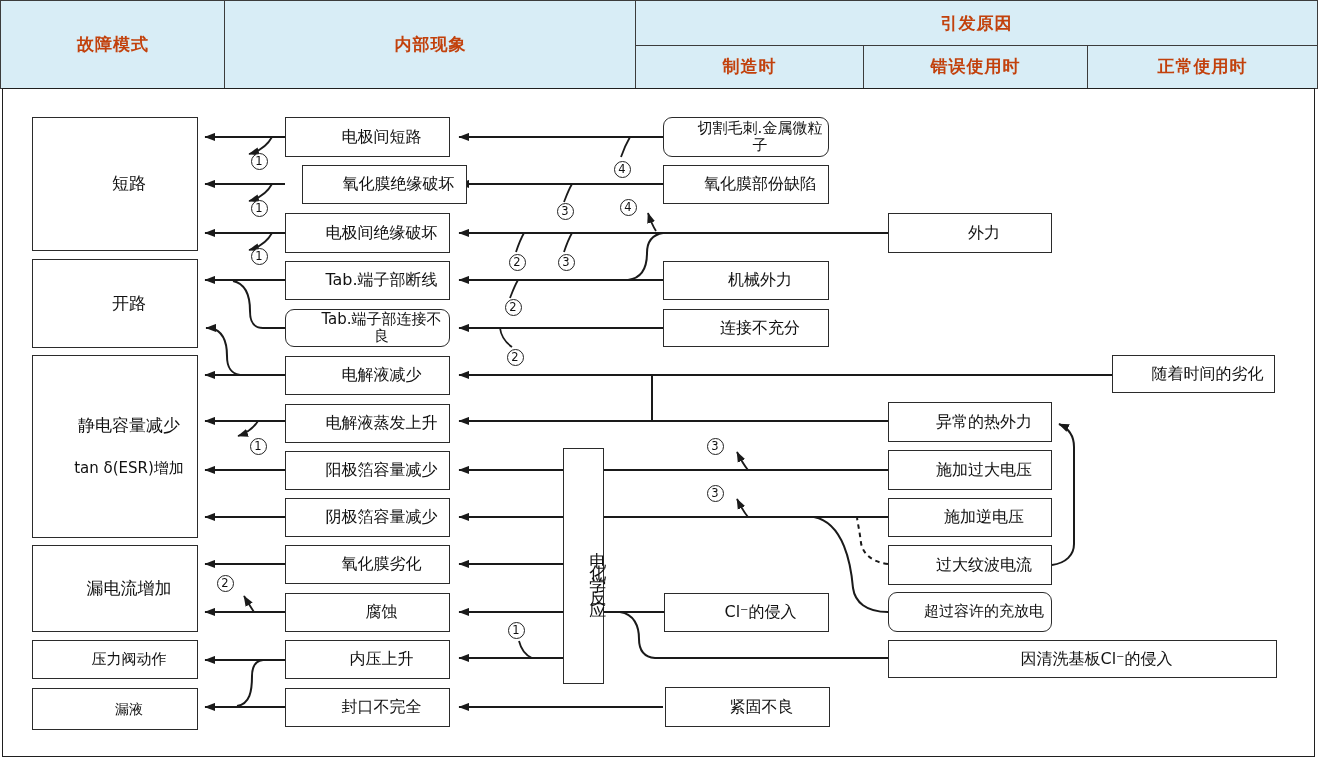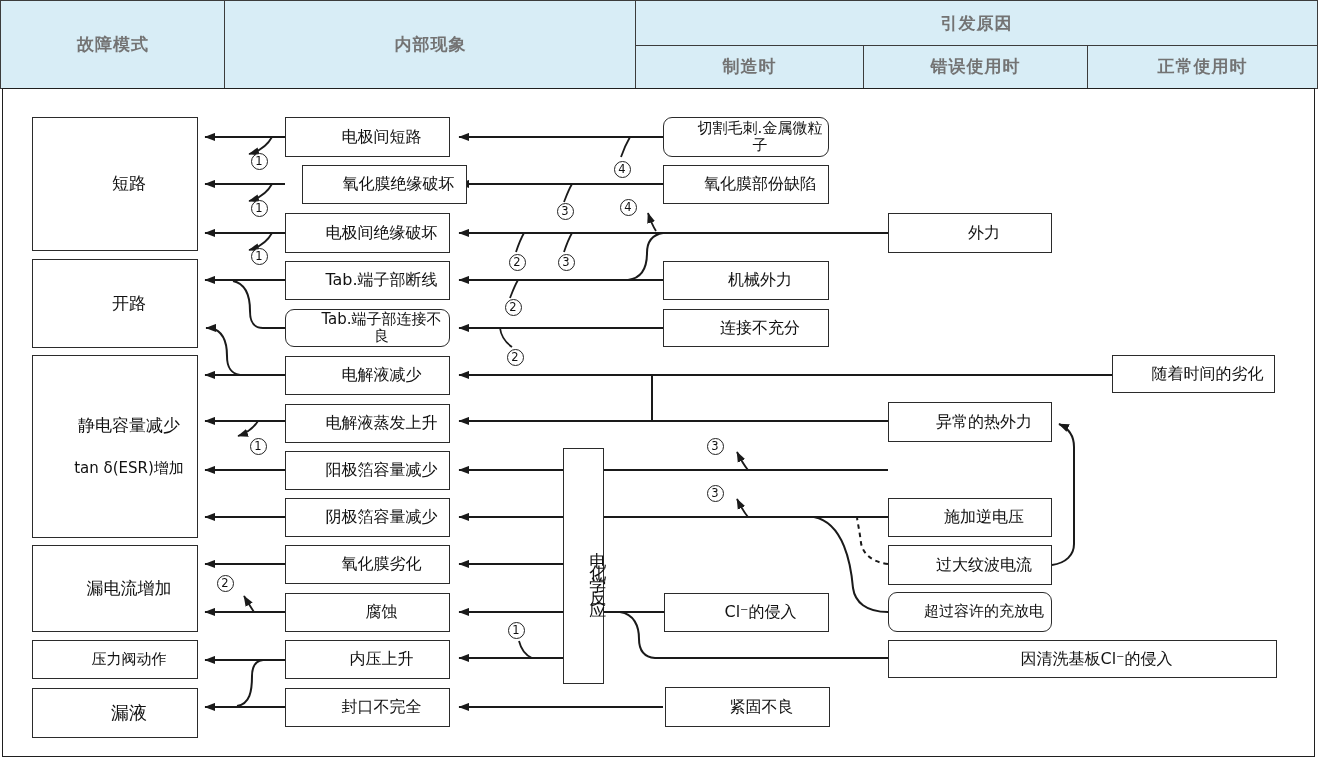--- a/index.html
+++ b/index.html
@@ -1,21 +1,21 @@
 <!DOCTYPE html>
 <html><head>
 <meta charset="utf-8">
 <style>
   html,body{margin:0;padding:0;background:#fff;}
   #stage{position:relative;width:1318px;height:760px;background:#ffffff;overflow:hidden;
          font-family:"DejaVu Sans","Liberation Sans",sans-serif;color:#111;}
   
   .hc{position:absolute;background:#d8edf6;border:1.5px solid #3c3c3c;box-sizing:border-box;
       display:flex;align-items:center;justify-content:center;font-size:17px;font-weight:bold;
-      letter-spacing:1px;color:#737373;}
+      letter-spacing:1px;color:#c2410c;}
   
   #frame{position:absolute;left:2px;top:88px;width:1313px;height:669px;
          border:1.5px solid #1f1f1f;box-sizing:border-box;background:#fff;}
   
   #wires{position:absolute;left:0;top:0;z-index:1;}
   
   .bx{position:absolute;background:#fff;border:1.5px solid #2b2b2b;box-sizing:border-box;
       display:flex;align-items:center;justify-content:center;text-align:center;
       font-size:16px;line-height:1.15;z-index:2;padding-left:28px;}
   .bx.small{font-size:15px;border-radius:9px;}
@@ -108,21 +108,21 @@
   </svg>
 
   <div class="bx" style="left:32px;top:117px;width:166px;height:134px;font-size:17px;">短路</div>
   <div class="bx" style="left:32px;top:259px;width:166px;height:89px;font-size:17px;">开路</div>
   <div class="bx twolines" style="left:32px;top:355px;width:166px;height:183px;">
     <span>静电容量减少</span>
     <span style="font-size:15px;">tan δ(ESR)增加</span>
   </div>
   <div class="bx" style="left:32px;top:545px;width:166px;height:87px;font-size:17px;">漏电流增加</div>
   <div class="bx" style="left:32px;top:640px;width:166px;height:39px;font-size:15px;">压力阀动作</div>
-  <div class="bx" style="left:32px;top:688px;width:166px;height:50px;font-size:18px;">漏液</div>
+  <div class="bx" style="left:32px;top:688px;width:166px;height:42px;font-size:14px;">漏液</div>
 
   <div class="bx" style="left:285px;top:117px;width:165px;height:40px;">电极间短路</div>
   <div class="bx" style="left:285px;top:165px;width:165px;height:39px;margin-left:17px;">氧化膜绝缘破坏</div>
   <div class="bx" style="left:285px;top:213px;width:165px;height:40px;">电极间绝缘破坏</div>
   <div class="bx" style="left:285px;top:261px;width:165px;height:39px;">Tab.端子部断线</div>
   <div class="bx small" style="left:285px;top:309px;width:165px;height:38px;">Tab.端子部连接不良</div>
   <div class="bx" style="left:285px;top:356px;width:165px;height:39px;">电解液减少</div>
   <div class="bx" style="left:285px;top:404px;width:165px;height:39px;">电解液蒸发上升</div>
   <div class="bx" style="left:285px;top:451px;width:165px;height:39px;">阳极箔容量减少</div>
   <div class="bx" style="left:285px;top:498px;width:165px;height:39px;">阴极箔容量减少</div>
@@ -135,20 +135,21 @@
 
   <div class="bx small" style="left:663px;top:117px;width:166px;height:40px;">切割毛刺.金属微粒子</div>
   <div class="bx" style="left:663px;top:165px;width:166px;height:39px;">氧化膜部份缺陷</div>
   <div class="bx" style="left:663px;top:261px;width:166px;height:39px;">机械外力</div>
   <div class="bx" style="left:663px;top:309px;width:166px;height:38px;">连接不充分</div>
   <div class="bx" style="left:664px;top:593px;width:165px;height:39px;">Cl⁻的侵入</div>
   <div class="bx" style="left:665px;top:687px;width:165px;height:40px;">紧固不良</div>
 
   <div class="bx" style="left:888px;top:213px;width:164px;height:40px;">外力</div>
   <div class="bx" style="left:888px;top:402px;width:164px;height:40px;">异常的热外力</div>
+  <div class="bx" style="left:888px;top:450px;width:164px;height:40px;">施加过大电压</div>
   <div class="bx" style="left:888px;top:498px;width:164px;height:39px;">施加逆电压</div>
   <div class="bx" style="left:888px;top:545px;width:164px;height:40px;">过大纹波电流</div>
   <div class="bx small" style="left:888px;top:592px;width:164px;height:40px;">超过容许的充放电</div>
   <div class="bx" style="left:888px;top:640px;width:389px;height:38px;">因清洗基板Cl⁻的侵入</div>
 
   <div class="bx" style="left:1112px;top:355px;width:163px;height:38px;">随着时间的劣化</div>
 
   <div class="ann" style="left:250.5px;top:152.5px;">1</div>
   <div class="ann" style="left:250.5px;top:199.5px;">1</div>
   <div class="ann" style="left:250.5px;top:247.5px;">1</div>

